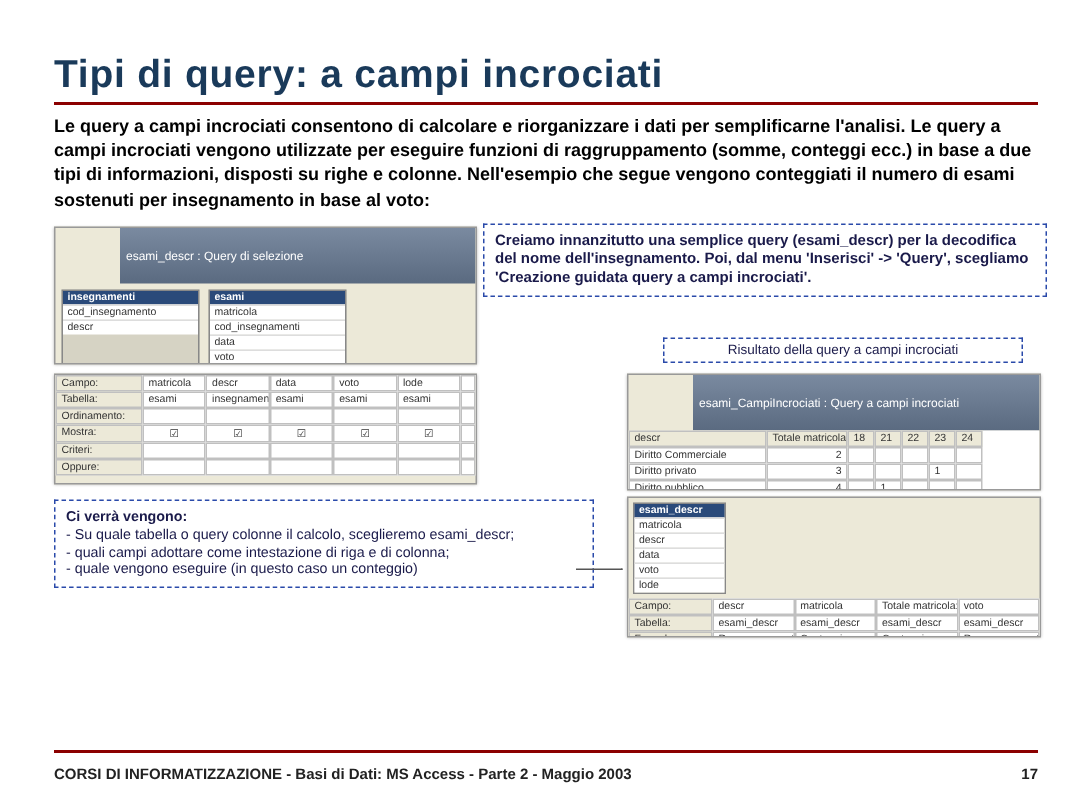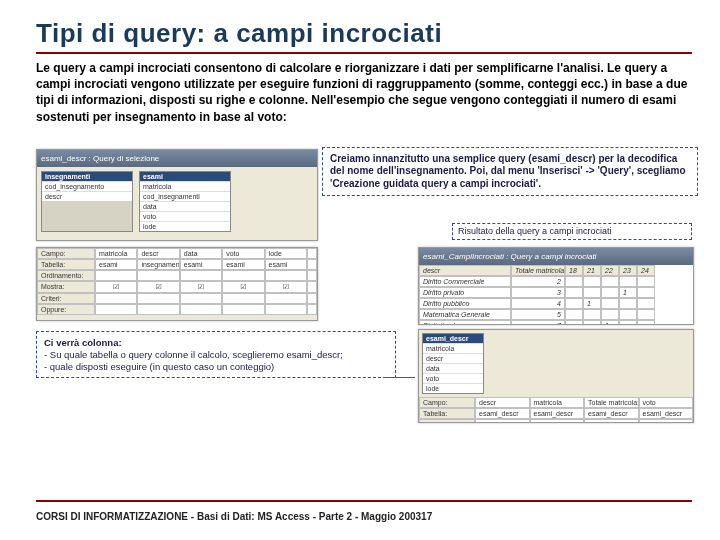--- a/index.html
+++ b/index.html
@@ -15,55 +15,56 @@
   .slide {
     padding: 18px 28px 10px 36px;
     position: relative;
     height: 100%;
     box-sizing: border-box;
   }
   .title {
     font-size: 26px;
     font-weight: bold;
     color: #1a3a5a;
-    margin: 0 0 3px 0;
+    margin: 16px 0 3px 0;
     letter-spacing: 0.5px;
   }
   .title-underline {
     height: 2px;
     background: #8b0000;
     margin-bottom: 6px;
   }
   .body-text {
     font-size: 12px;
     line-height: 1.35;
     color: #000;
     font-weight: bold;
-    margin-bottom: 20px;
+    margin-bottom: 6px;
   }
   .content-area {
     position: relative;
     height: 290px;
   }
   .screenshot {
     position: absolute;
     background: #ece9d8;
     border: 1px solid #999;
     box-shadow: 0 0 2px rgba(0,0,0,0.3);
     font-size: 8px;
     color: #333;
     overflow: hidden;
   }
   .win-titlebar {
     background: linear-gradient(#7a8aa0, #5a6a80);
     color: #fff;
     font-size: 8px;
-    padding: 4px 4px;
+    padding: 14px 4px;
     white-space: nowrap;
     overflow: hidden;
+    margin-left: 43px;
   }
   .shot1 {
     left: 0; top: 4px; width: 280px; height: 90px;
   }
   .shot1 .cols {
     display: flex; gap: 6px; padding: 4px;
   }
   .tablebox {
     background: #d6d3c4; border: 1px solid #888; width: 90px;
   }
@@ -82,60 +83,60 @@
     padding: 1px 3px;
     background: #fff;
     white-space: nowrap;
     overflow: hidden;
   }
   .grid .hcell {
     background: #ece9d8;
     font-weight: normal;
   }
   .shot3 {
-    left: 382px; top: 102px; width: 274px; height: 76px; font-style: italic;
+    left: 382px; top: 102px; width: 274px; height: 76px;
   }
   .shot4 {
     left: 382px; top: 184px; width: 274px; height: 92px;
   }
   .callout {
     position: absolute;
     border: 1.5px dashed #2a4aaa;
     background: #fff;
     padding: 5px 7px;
     font-size: 10px;
     line-height: 1.25;
     color: #1a1a4a;
   }
   .callout1 {
     left: 286px; top: 2px; width: 360px; font-weight: bold;
   }
   .callout2 {
-    left: 416px; top: 78px; width: 228px;
-    font-size: 9px; padding: 2px 5px;
+    left: 406px; top: 78px; width: 228px;
+    font-size: 9px; padding: 2px 5px; text-align: center;
   }
   .callout3 {
     left: 0; top: 186px; width: 344px;
     font-size: 9.5px;
   }
   .footer-line {
     position: absolute;
     bottom: 38px;
     left: 36px;
     right: 28px;
     height: 2px;
     background: #8b0000;
   }
   .footer {
     position: absolute;
     bottom: 18px;
     left: 36px;
     right: 28px;
     display: flex;
-    justify-content: flex-start;
+    justify-content: space-between;
     font-size: 10px;
     font-weight: bold;
     color: #222;
   }
   .chk { text-align: center; }
   .connector {
     position: absolute;
     border-top: 1px solid #555;
     border-right: 1px solid #555;
   }
@@ -299,23 +300,24 @@
         <div class="cell">Conteggio</div>
         <div class="cell">Conteggio</div>
         <div class="cell">Raggruppamento</div>
 
       </div>
     </div>
 
     <div class="callout callout1">Creiamo innanzitutto una semplice query (esami_descr) per la decodifica del nome dell'insegnamento. Poi, dal menu 'Inserisci' -&gt; 'Query', scegliamo 'Creazione guidata query a campi incrociati'.</div>
     <div class="callout callout2">Risultato della query a campi incrociati</div>
     <div class="callout callout3">
-      <div style="font-weight:bold">Ci verrà colonna:</div>
+      <div style="font-weight:bold">Ci verrà vengono:</div>
       <div>- Su quale tabella o query colonne il calcolo, sceglieremo esami_descr;</div>
-      <div>- quale disposti eseguire (in questo caso un conteggio)</div>
+      <div>- quali campi adottare come intestazione di riga e di colonna;</div>
+      <div>- quale vengono eseguire (in questo caso un conteggio)</div>
     </div>
 
     <div class="connector" style="left:348px; top:232px; width:30px; height:0;"></div>
 
   </div>
 
   <div class="footer-line"></div>
   <div class="footer">
     <span>CORSI DI INFORMATIZZAZIONE - Basi di Dati: MS Access - Parte 2 - Maggio 2003</span>
     <span>17</span>

